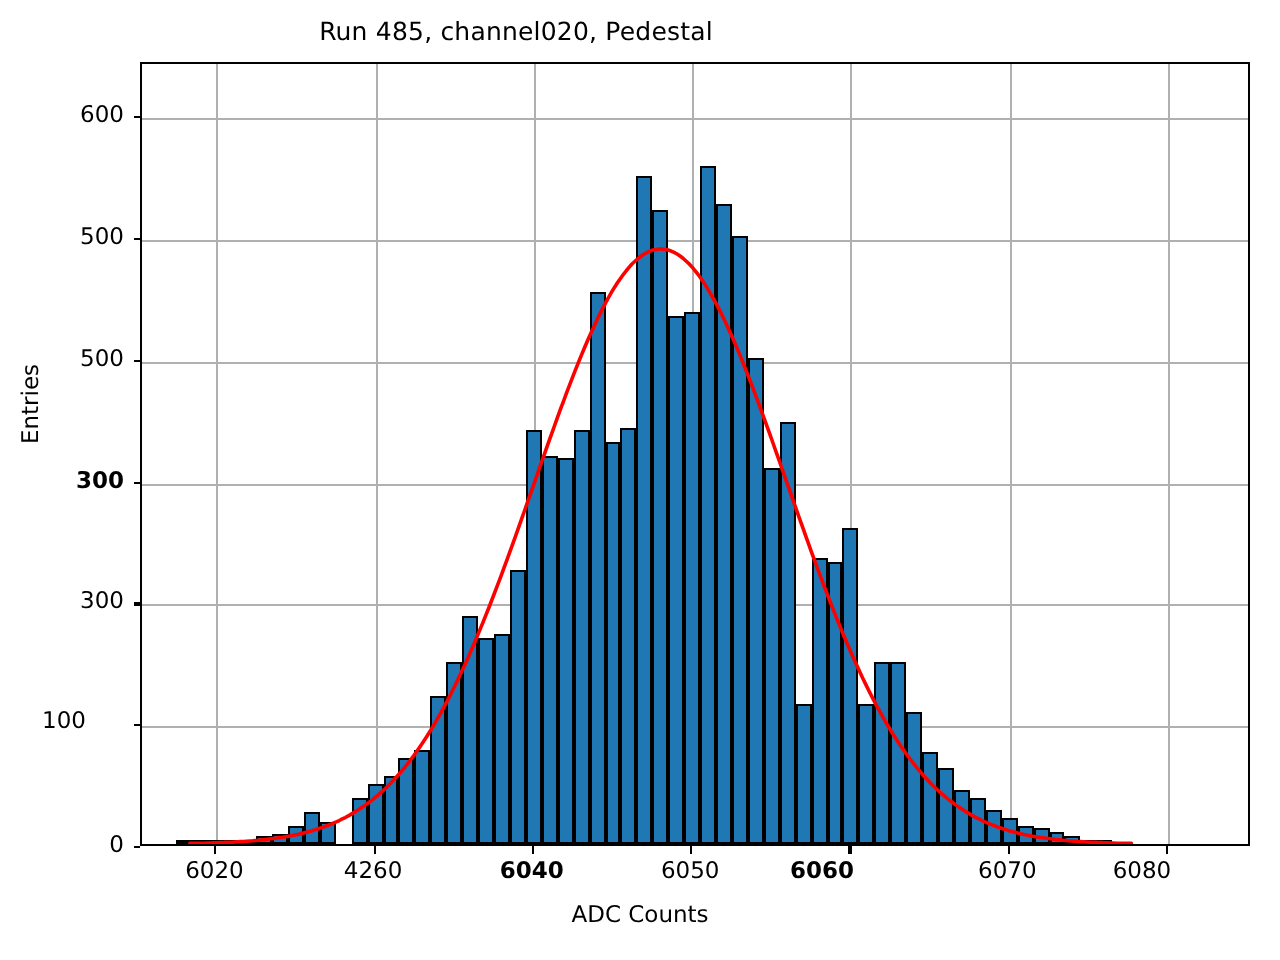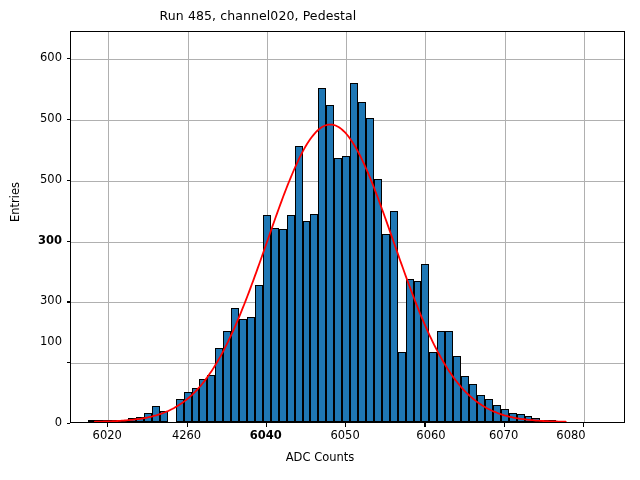--- a/index.html
+++ b/index.html
@@ -244,29 +244,29 @@
   <div id="ticks-layer">
       <div class="xtick-mark" style="left: 107.26px;"></div>
       <div class="xtick-label" style="left: 107.26px;">6020</div>
       <div class="xtick-mark" style="left: 186.55px;"></div>
       <div class="xtick-label" style="left: 186.55px;">4260</div>
       <div class="xtick-mark" style="left: 265.84px;"></div>
       <div class="xtick-label" style="left: 265.84px; font-weight: bold;">6040</div>
       <div class="xtick-mark" style="left: 345.12px;"></div>
       <div class="xtick-label" style="left: 345.12px; text-align: center;">6050</div>
       <div class="xtick-mark" style="left: 424.41px;"></div>
-      <div class="xtick-label" style="left: 431px;">6060</div>
+      <div class="xtick-label" style="left: 411px; font-weight: bold;">6060</div>
       <div class="xtick-mark" style="left: 503.69px;"></div>
       <div class="xtick-label" style="left: 503.69px;">6070</div>
       <div class="xtick-mark" style="left: 582.98px;"></div>
       <div class="xtick-label" style="left: 571px;">6080</div>
       <div class="ytick-mark" style="top: 423px;"></div>
       <div class="ytick-label" style="top: 423px;">0</div>
       <div class="ytick-mark" style="top: 362.22px;"></div>
-      <div class="ytick-label" style="top: 342px;">100</div>
+      <div class="ytick-label" style="top: 361px; text-align: center;">100</div>
       <div class="ytick-mark" style="top: 301.45px;"></div>
       <div class="ytick-label" style="top: 301.45px;">300</div>
       <div class="ytick-mark" style="top: 240.67px;"></div>
       <div class="ytick-label" style="top: 240.67px; font-weight: bold;">300</div>
       <div class="ytick-mark" style="top: 179.9px;"></div>
       <div class="ytick-label" style="top: 179.9px;">500</div>
       <div class="ytick-mark" style="top: 119.12px;"></div>
       <div class="ytick-label" style="top: 119.12px;">500</div>
       <div class="ytick-mark" style="top: 58.35px;"></div>
       <div class="ytick-label" style="top: 58.35px;">600</div>

